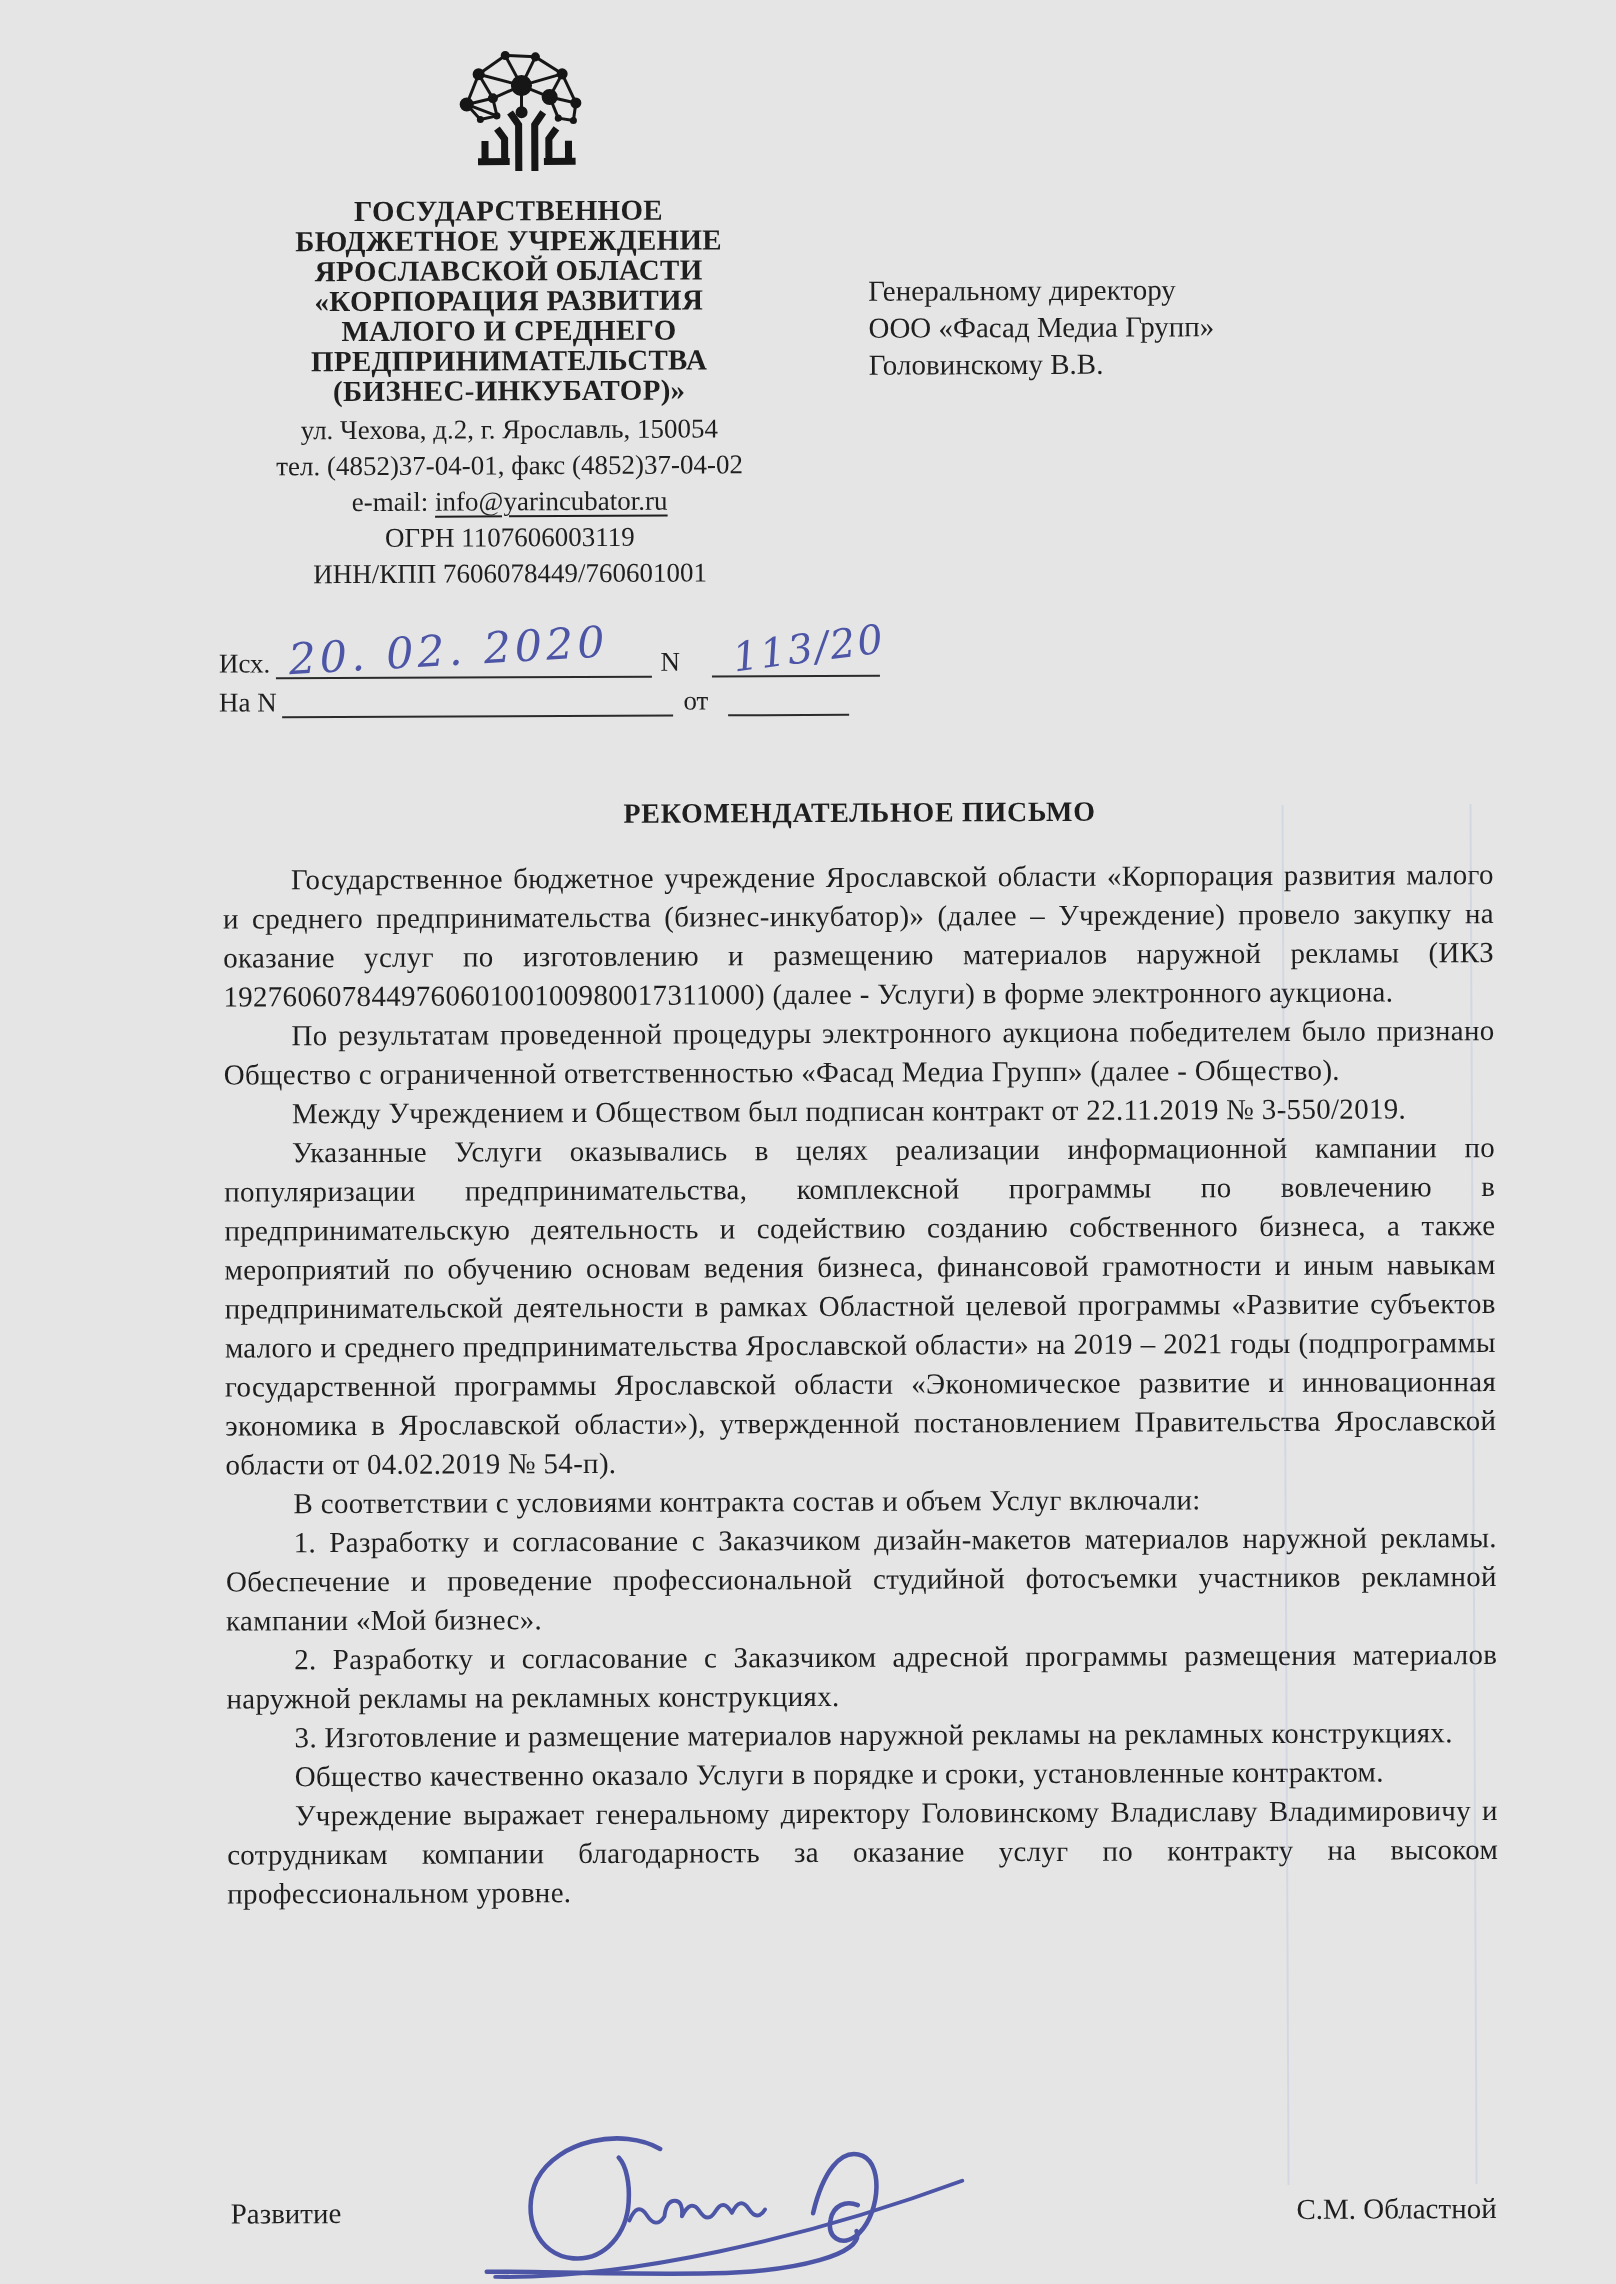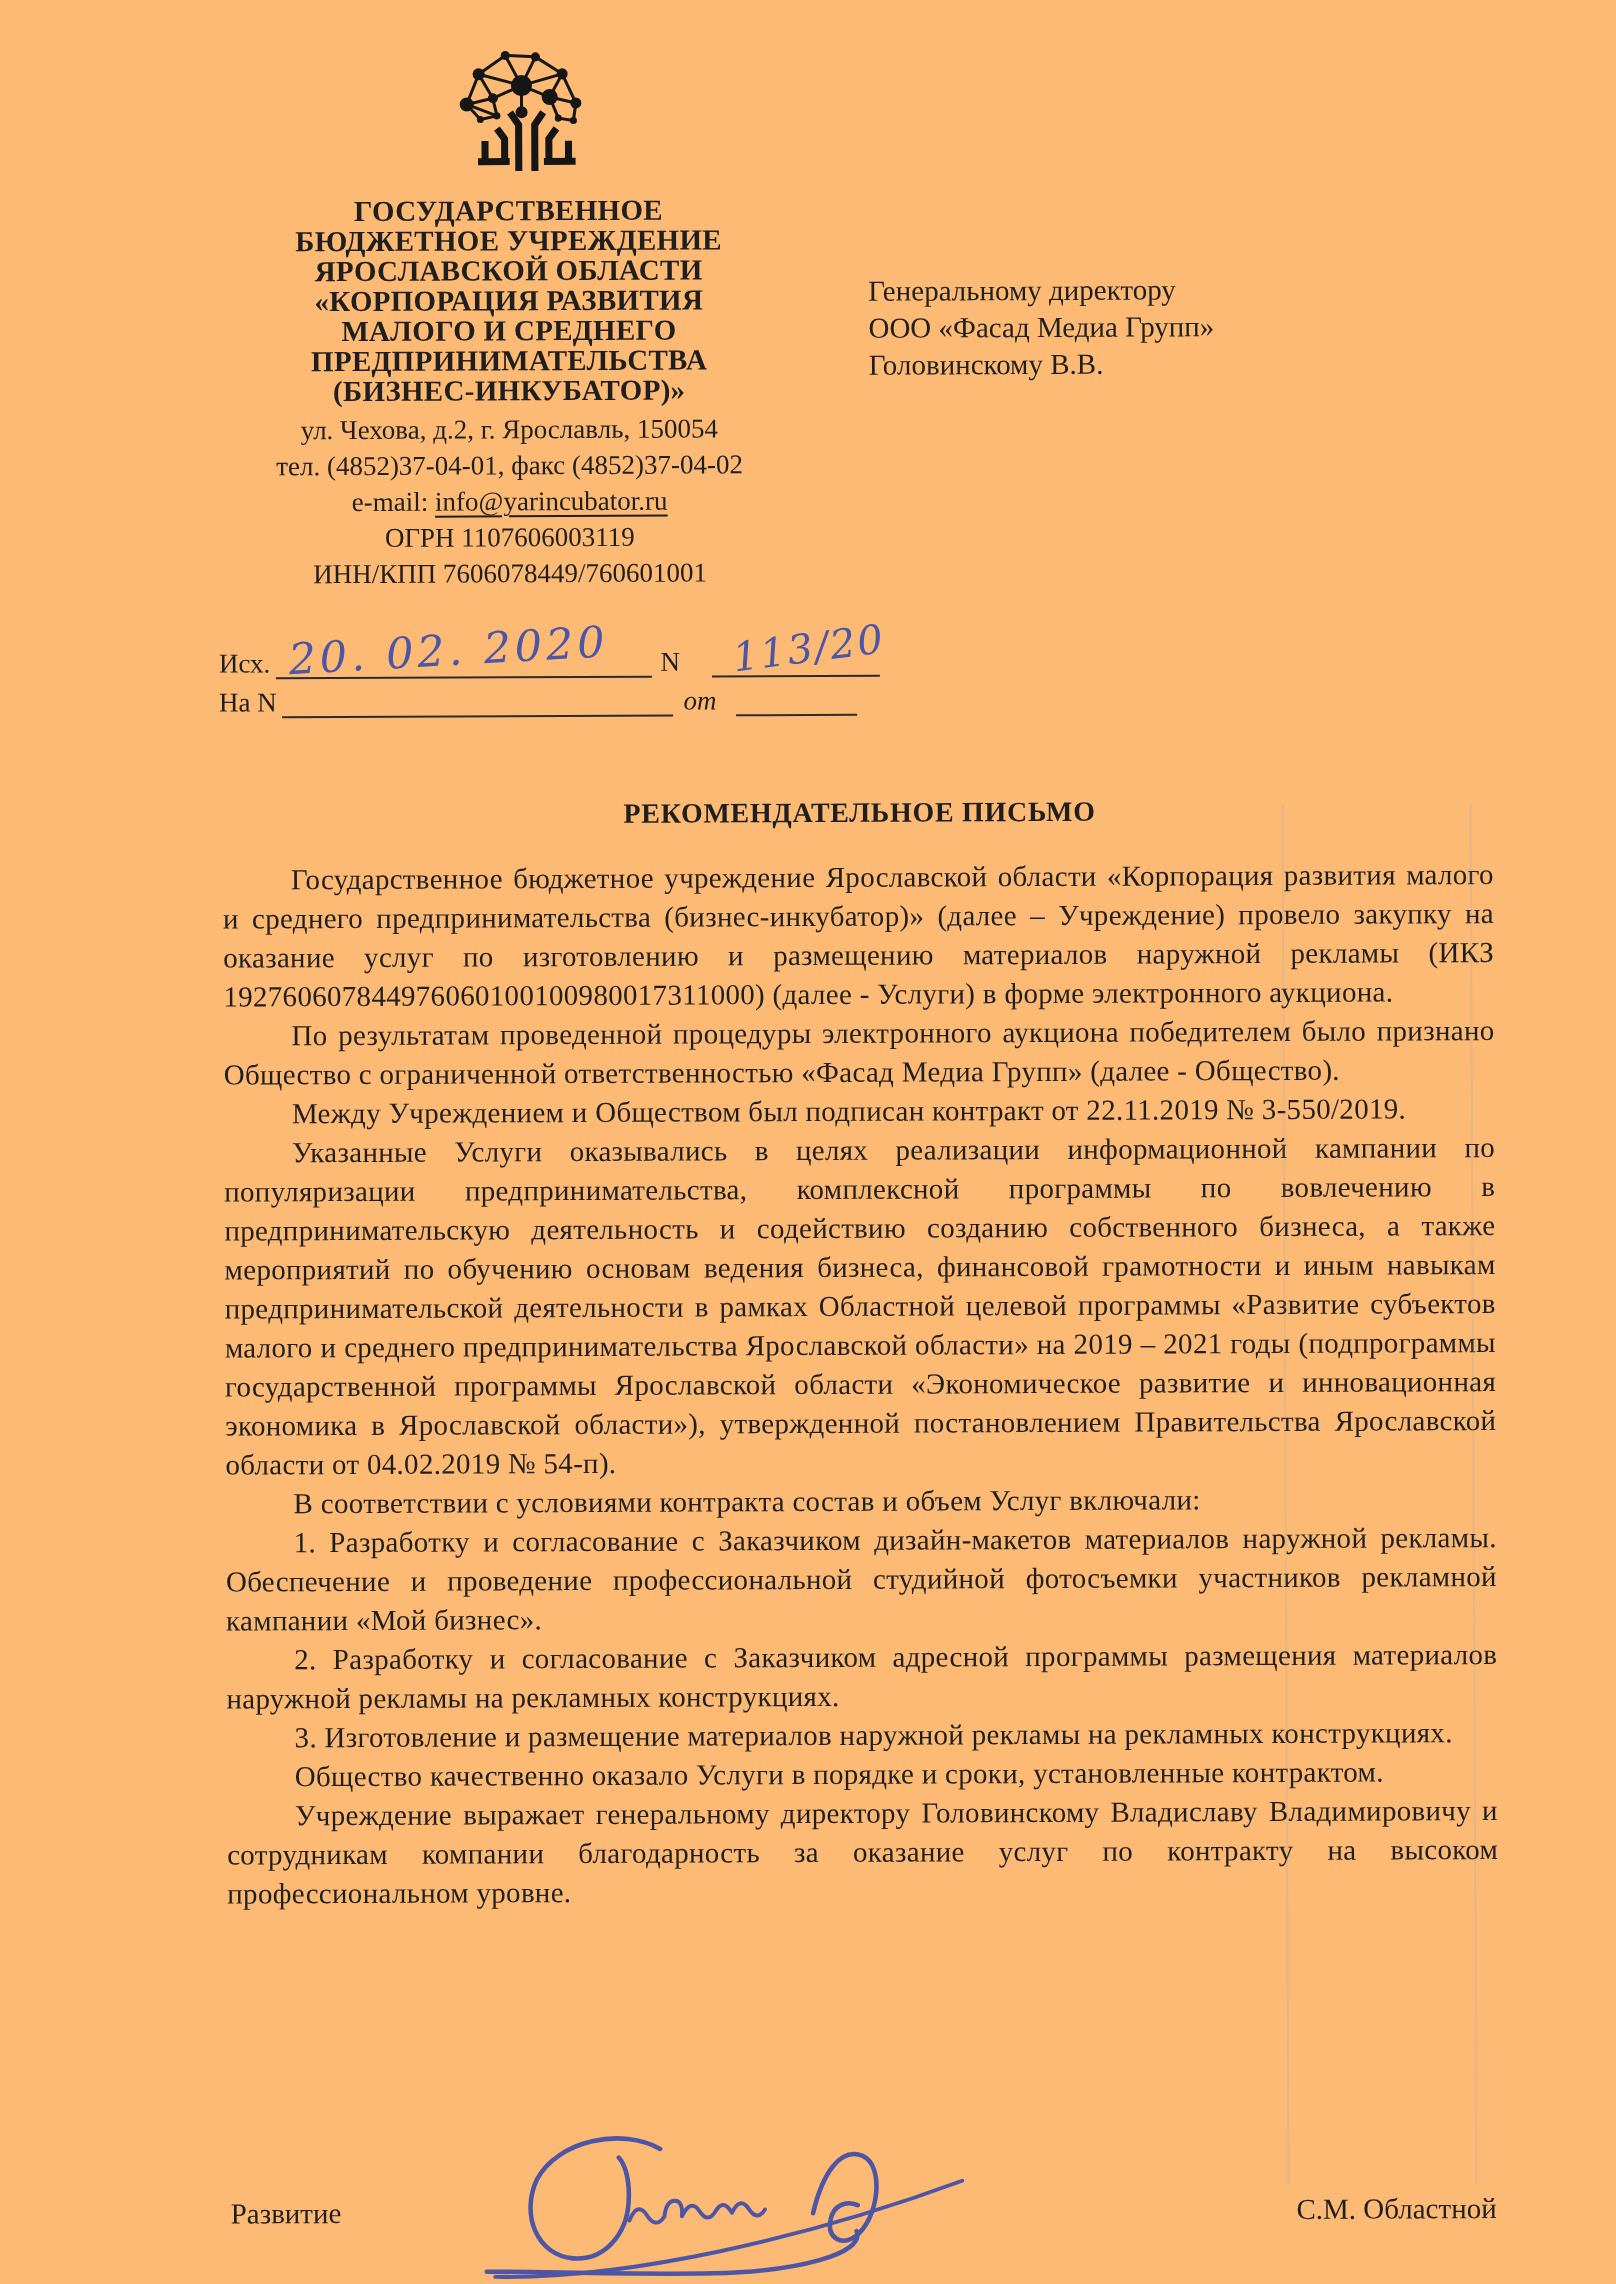--- a/index.html
+++ b/index.html
@@ -2,21 +2,21 @@
 <html style="font-size:10.4px"><head>
 <meta charset="utf-8">
 <style>
   html, body { margin:0; padding:0; }
   body {
     width:1617px; height:2284px; position:relative;
     background:#ffffff; overflow:hidden;
     font-family:"Liberation Serif","DejaVu Serif",serif;
   }
   .page {
-    position:absolute; inset:0; background:#fdba74; color:#1f1f1f;
+    position:absolute; inset:0; background:#e5e5e5; color:#1f1f1f;
   }
   .tilt { position:absolute; inset:0; transform:rotate(-0.25deg); transform-origin:50% 0; }
 
   
   .letterhead { position:absolute; left:208px; top:33px; width:599px; text-align:center; }
   .logo { display:block; margin:0 auto 2.6px auto; width:171px; height:158px; }
   .org { font-weight:bold; font-size:29px; line-height:30px; letter-spacing:0.3px; }
   .addr-block { margin-top:6.5px; font-size:27px; line-height:36px; }
   .email-link { text-decoration:underline; text-decoration-thickness:2px; text-underline-offset:4.6px; }
 
@@ -140,21 +140,21 @@
           <span class="hw hw-date">20. 02. 2020</span>
         </span>
         <span class="lbl" style="padding-left:9px;">N</span>
         <span class="u u1b">
           <span class="hw hw-num">113/20</span>
         </span>
       </div>
       <div class="ref-row">
         <span class="lbl">На N</span>
         <span class="u u2a"></span>
-        <span class="lbl" style="padding-left:10.4px;font-style:italic;">от</span>
+        <span class="lbl" style="padding-left:10.4px;">от</span>
         <span class="u u2b"></span>
       </div>
     </div>
 
     <div class="recipient">
 
     <div>Генеральному директору</div>
         <div>ООО «Фасад Медиа Групп»</div>
         <div>Головинскому В.В.</div>
       </div>

